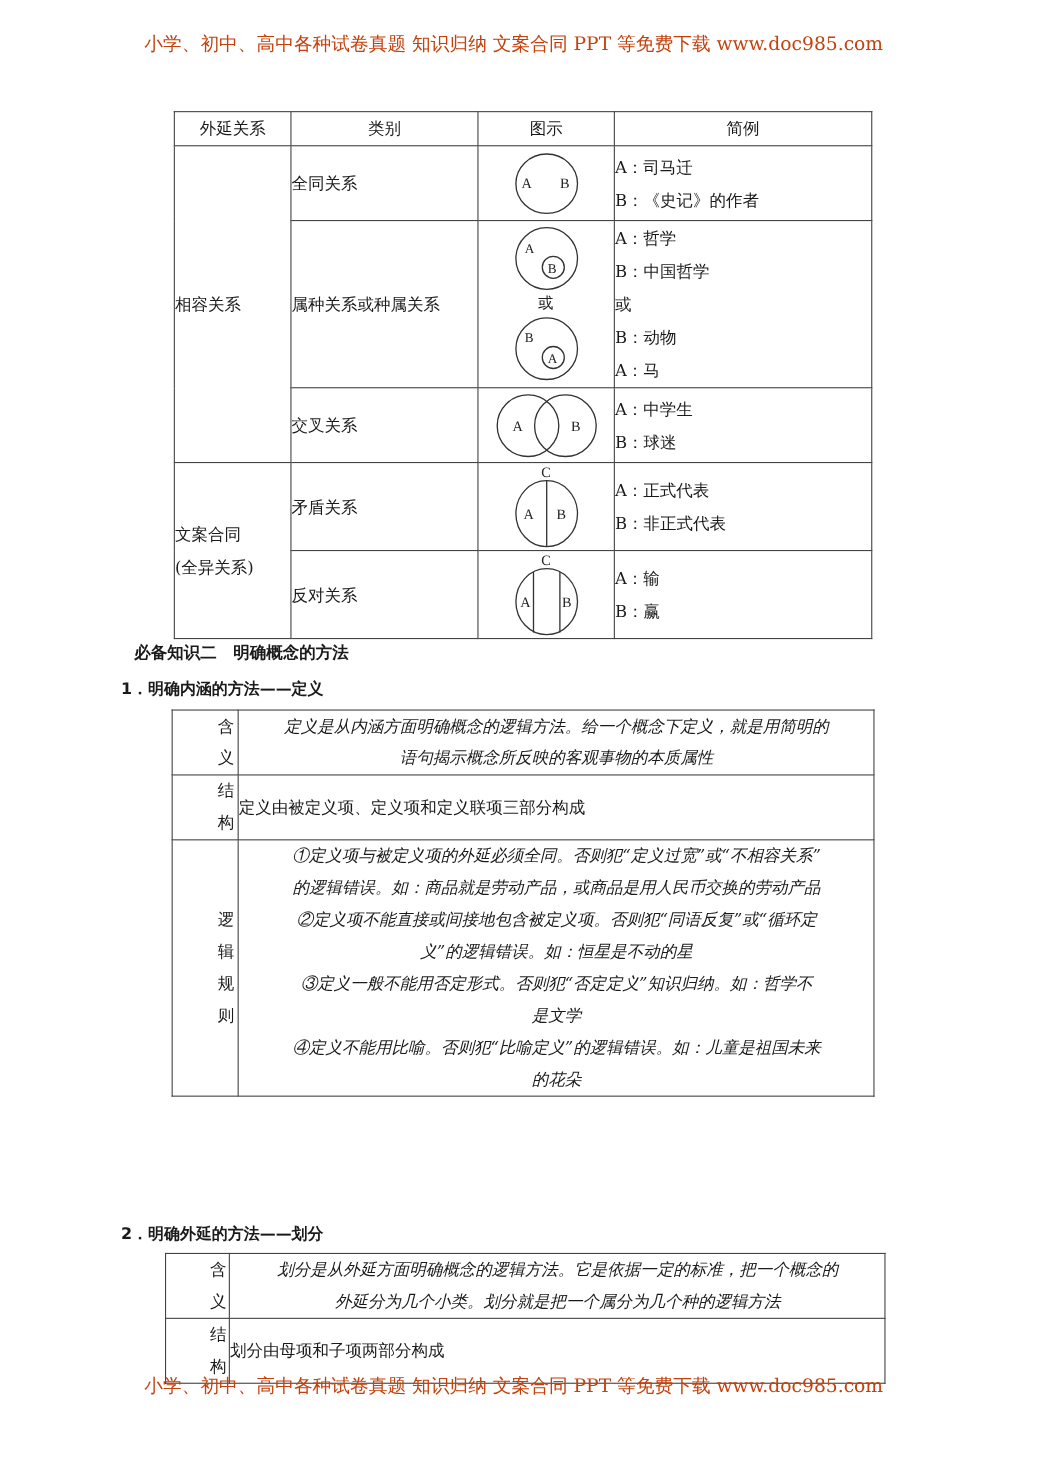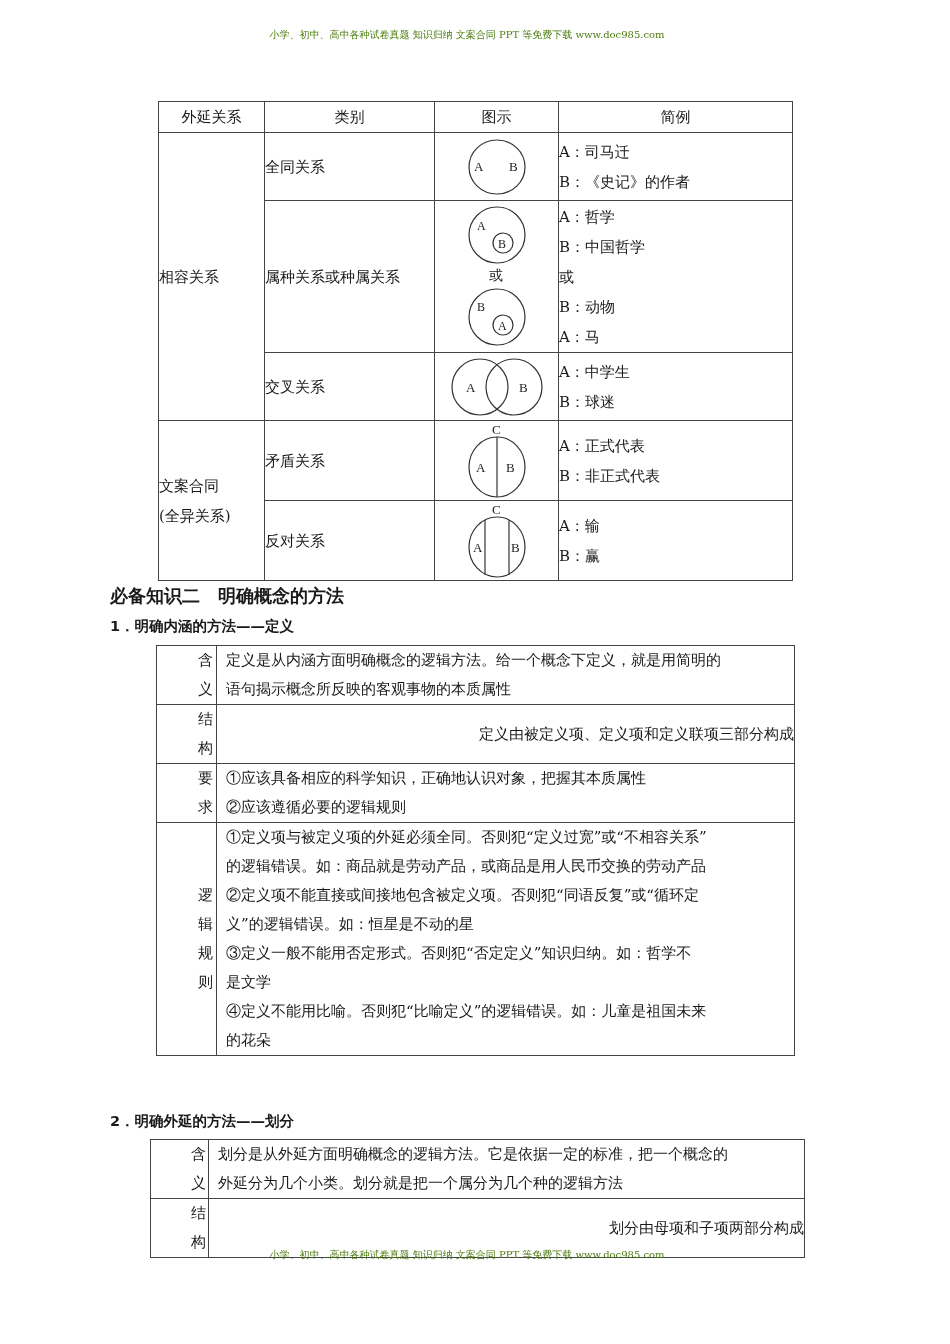--- a/index.html
+++ b/index.html
@@ -1,43 +1,43 @@
 <!DOCTYPE html>
 <html><head>
 <meta charset="utf-8">
 <style>
   * { box-sizing: border-box; margin: 0; padding: 0; }
   html, body { width: 950px; height: 1344px; background: #ffffff; }
   body { position: relative; font-family: "DejaVu Serif", "Liberation Serif", serif; color: #1a1a1a; font-size: 15px; overflow: hidden; }
 
   .page-header, .page-footer {
     position: absolute; left: 0; width: 934px; text-align: center;
-    font-size: 10px; color: #4d7c0f; letter-spacing: 0px;
+    font-size: 17px; color: #c2410c; letter-spacing: 0px;
   }
   .page-header { top: 28px; }
   .page-footer { top: 1248px; }
 
   
   .t1 { position: absolute; left: 158px; top: 101px; width: 634px; border-collapse: collapse; table-layout: fixed; }
   .t1 td, .t1 th { border: 1.3px solid #444; vertical-align: middle; font-weight: normal; font-size: 15px; line-height: 30px; }
   .t1 th { height: 30px; }
   .t1 .ex-line { display: block; line-height: 30px; }
   .venn { display: block; margin: 0 auto; }
 
-  .sec-title { position: absolute; left: 110px; top: 584px; font-weight: bold; font-family: "DejaVu Sans", "Liberation Sans", sans-serif; font-size: 18px; }
+  .sec-title { position: absolute; left: 122px; top: 584px; font-weight: bold; font-family: "DejaVu Sans", "Liberation Sans", sans-serif; font-size: 15px; }
   .sub-title { position: absolute; left: 110px; font-family: "DejaVu Sans", "Liberation Sans", sans-serif; font-size: 14.5px; font-weight: bold; }
   .sub1 { top: 617px; }
   .sub2 { top: 1112px; }
 
   .t2 { position: absolute; left: 156px; top: 645px; width: 638px; border-collapse: collapse; table-layout: fixed; }
   .t3 { position: absolute; left: 150px; top: 1139px; width: 654px; border-collapse: collapse; table-layout: fixed; }
   .t2 td, .t3 td { border: 1.3px solid #444; font-size: 15px; line-height: 29px; vertical-align: middle; }
   .t2 td.k, .t3 td.k { text-align: center; padding-left: 38px; }
-  .t2 td.v, .t3 td.v { text-align: left; padding: 0 8px 0 9px; }
-  .t2 td.c, .t3 td.c { text-align: right; }
+  .t2 td.v, .t3 td.v { text-align: center; padding: 0 8px 0 9px; font-style: italic; }
+  .t2 td.c, .t3 td.c { text-align: left; }
   .line { display: block; }
 </style>
 </head>
 <body>
 
 <div class="page-header">小学、初中、高中各种试卷真题 知识归纳 文案合同 PPT 等免费下载   www.doc985.com</div>
 
 <table class="t1">
   <colgroup>
       <col style="width:106px">
@@ -166,27 +166,20 @@
       <span class="line">语句揭示概念所反映的客观事物的本质属性</span>
     </td>
   </tr>
   <tr>
     <td class="k">结构</td>
     <td class="c">
       <span class="line">定义由被定义项、定义项和定义联项三部分构成</span>
     </td>
   </tr>
   <tr>
-    <td class="k">要求</td>
-    <td class="v">
-      <span class="line">①应该具备相应的科学知识，正确地认识对象，把握其本质属性</span>
-      <span class="line">②应该遵循必要的逻辑规则</span>
-    </td>
-  </tr>
-  <tr>
     <td class="k">
       <span class="line">逻辑</span>
       <span class="line">规则</span>
     </td>
     <td class="v">
       <span class="line">①定义项与被定义项的外延必须全同。否则犯“定义过宽”或“不相容关系”</span>
       <span class="line">的逻辑错误。如：商品就是劳动产品，或商品是用人民币交换的劳动产品</span>
       <span class="line">②定义项不能直接或间接地包含被定义项。否则犯“同语反复”或“循环定</span>
       <span class="line">义”的逻辑错误。如：恒星是不动的星</span>
       <span class="line">③定义一般不能用否定形式。否则犯“否定定义”知识归纳。如：哲学不</span>

